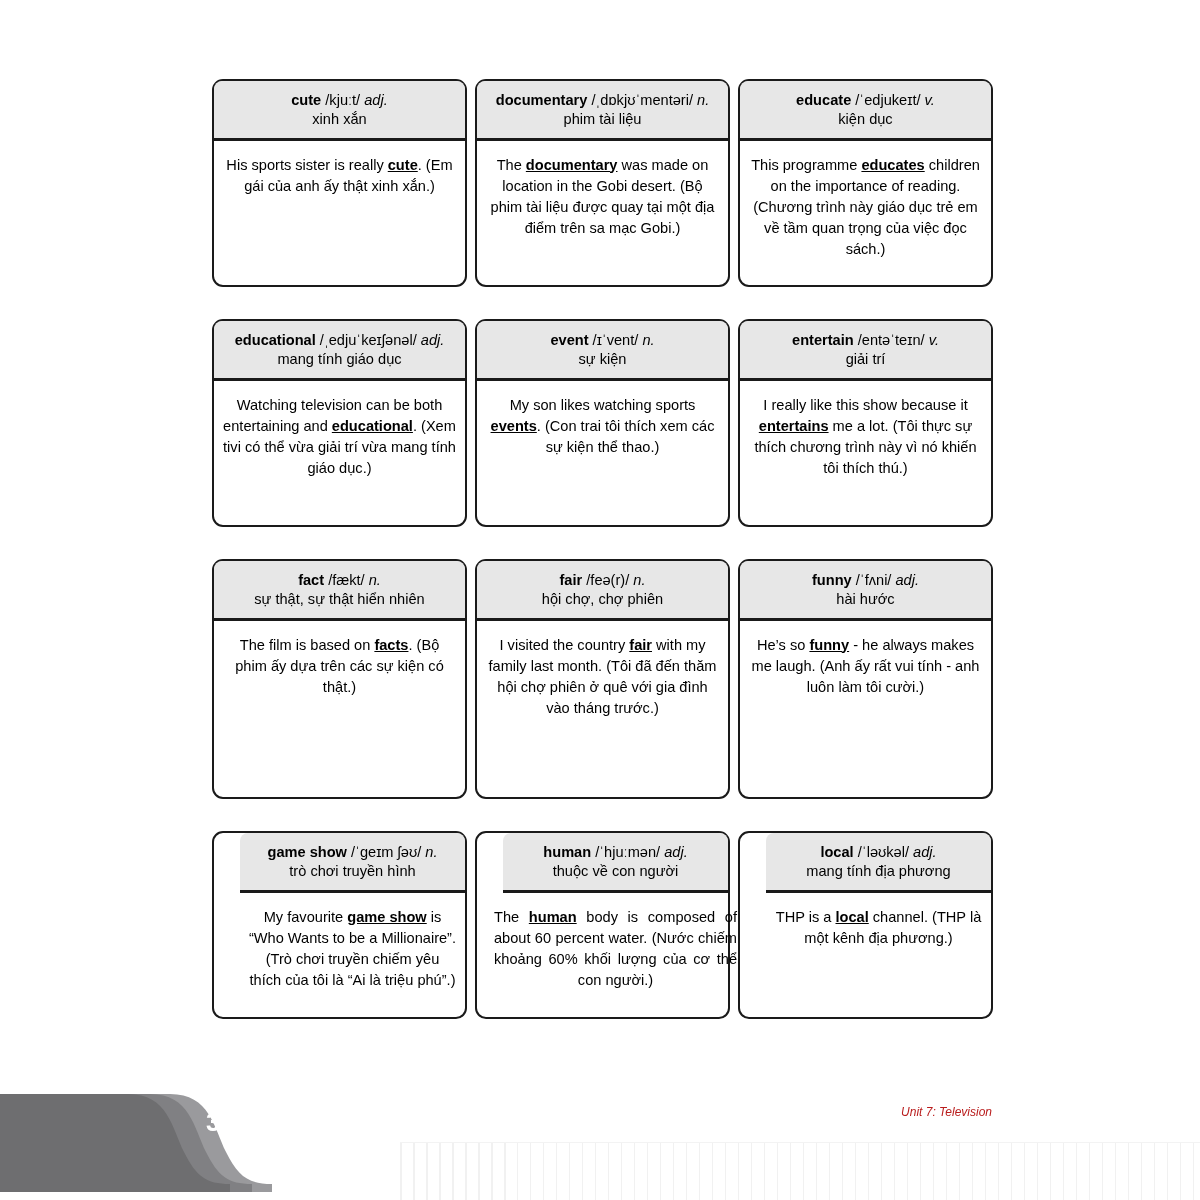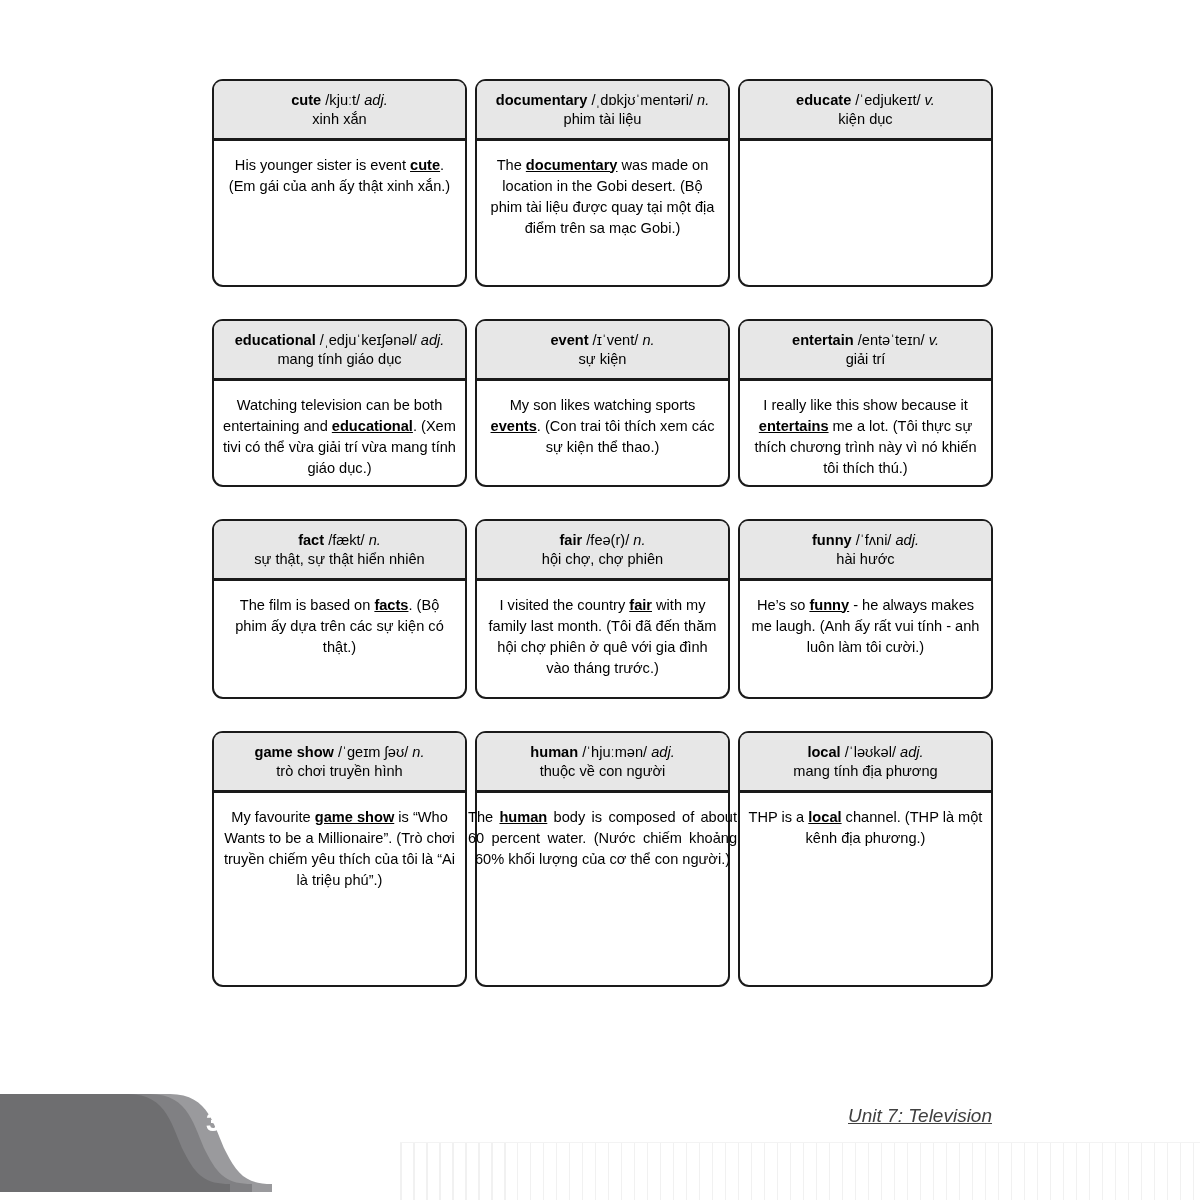--- a/index.html
+++ b/index.html
@@ -56,23 +56,23 @@
     padding: 14px 8px 10px 8px;
     text-align: center;
     font-size: 14.6px;
     line-height: 1.45;
     color: #000;
   }
   .card-body b { font-weight: bold; text-decoration: underline; }
 
   
   .r1 .card { height: 208px; }
-  .r2 .card { height: 168px; }
-  .r3 .card { height: 180px; }
-  .r4 .card { height: 256px; }
+  .r2 .card { height: 208px; }
+  .r3 .card { height: 240px; }
+  .r4 .card { height: 188px; padding-left: 26px; }
 
   
   .card.justify .card-body {
     text-align: justify;
     text-align-last: center;
     margin-left: -9px;
     margin-right: -9px;
     padding-left: 0;
     padding-right: 0;
     white-space: normal;
@@ -100,42 +100,42 @@
     left: 206px; top: 28px;
     color: #ffffff;
     font-size: 25px;
     font-weight: bold;
     letter-spacing: 0.5px;
   }
   #unit-label {
     position: absolute;
     right: 208px; top: 25px;
     font-style: italic;
-    font-size: 19px;
-    color: #404040;
-    text-decoration: underline;
+    font-size: 12px;
+    color: #b91c1c;
   }
 </style>
 </head>
 <body>
 
 <div id="page">
 
   <div id="cards">
       <div class="card-row r1">
         <div class="card">
           <div class="card-head"><span class="hw">cute</span> <span class="ipa">/kjuːt/</span> <span class="pos">adj.</span><span class="vn">xinh xắn</span></div>
-          <div class="card-body"><span>His younger sister is event </span><b>cute</b><span>. (Em gái của anh ấy thật xinh xắn.)</span></div>
+          <div class="card-body"><span>His sports sister is really </span><b>cute</b><span>. (Em gái của anh ấy thật xinh xắn.)</span></div>
         </div>
         <div class="card">
           <div class="card-head"><span class="hw">documentary</span> <span class="ipa">/ˌdɒkjʊˈmentəri/</span> <span class="pos">n.</span><span class="vn">phim tài liệu</span></div>
           <div class="card-body"><span>The </span><b>documentary</b><span> was made on location in the Gobi desert. (Bộ phim tài liệu được quay tại một địa điểm trên sa mạc Gobi.)</span></div>
         </div>
         <div class="card">
           <div class="card-head"><span class="hw">educate</span> <span class="ipa">/ˈedjukeɪt/</span> <span class="pos">v.</span><span class="vn">kiện dục</span></div>
+          <div class="card-body"><span>This programme </span><b>educates</b><span> children on the importance of reading. (Chương trình này giáo dục trẻ em về tầm quan trọng của việc đọc sách.)</span></div>
         </div>
       </div>
       <div class="card-row r2">
         <div class="card">
           <div class="card-head"><span class="hw">educational</span> <span class="ipa">/ˌedjuˈkeɪʃənəl/</span> <span class="pos">adj.</span><span class="vn">mang tính giáo dục</span></div>
           <div class="card-body"><span>Watching television can be both entertaining and </span><b>educational</b><span>. (Xem tivi có thể vừa giải trí vừa mang tính giáo dục.)</span></div>
         </div>
         <div class="card">
           <div class="card-head"><span class="hw">event</span> <span class="ipa">/ɪˈvent/</span> <span class="pos">n.</span><span class="vn">sự kiện</span></div>
           <div class="card-body"><span>My son likes watching sports </span><b>events</b><span>. (Con trai tôi thích xem các sự kiện thể thao.)</span></div>

